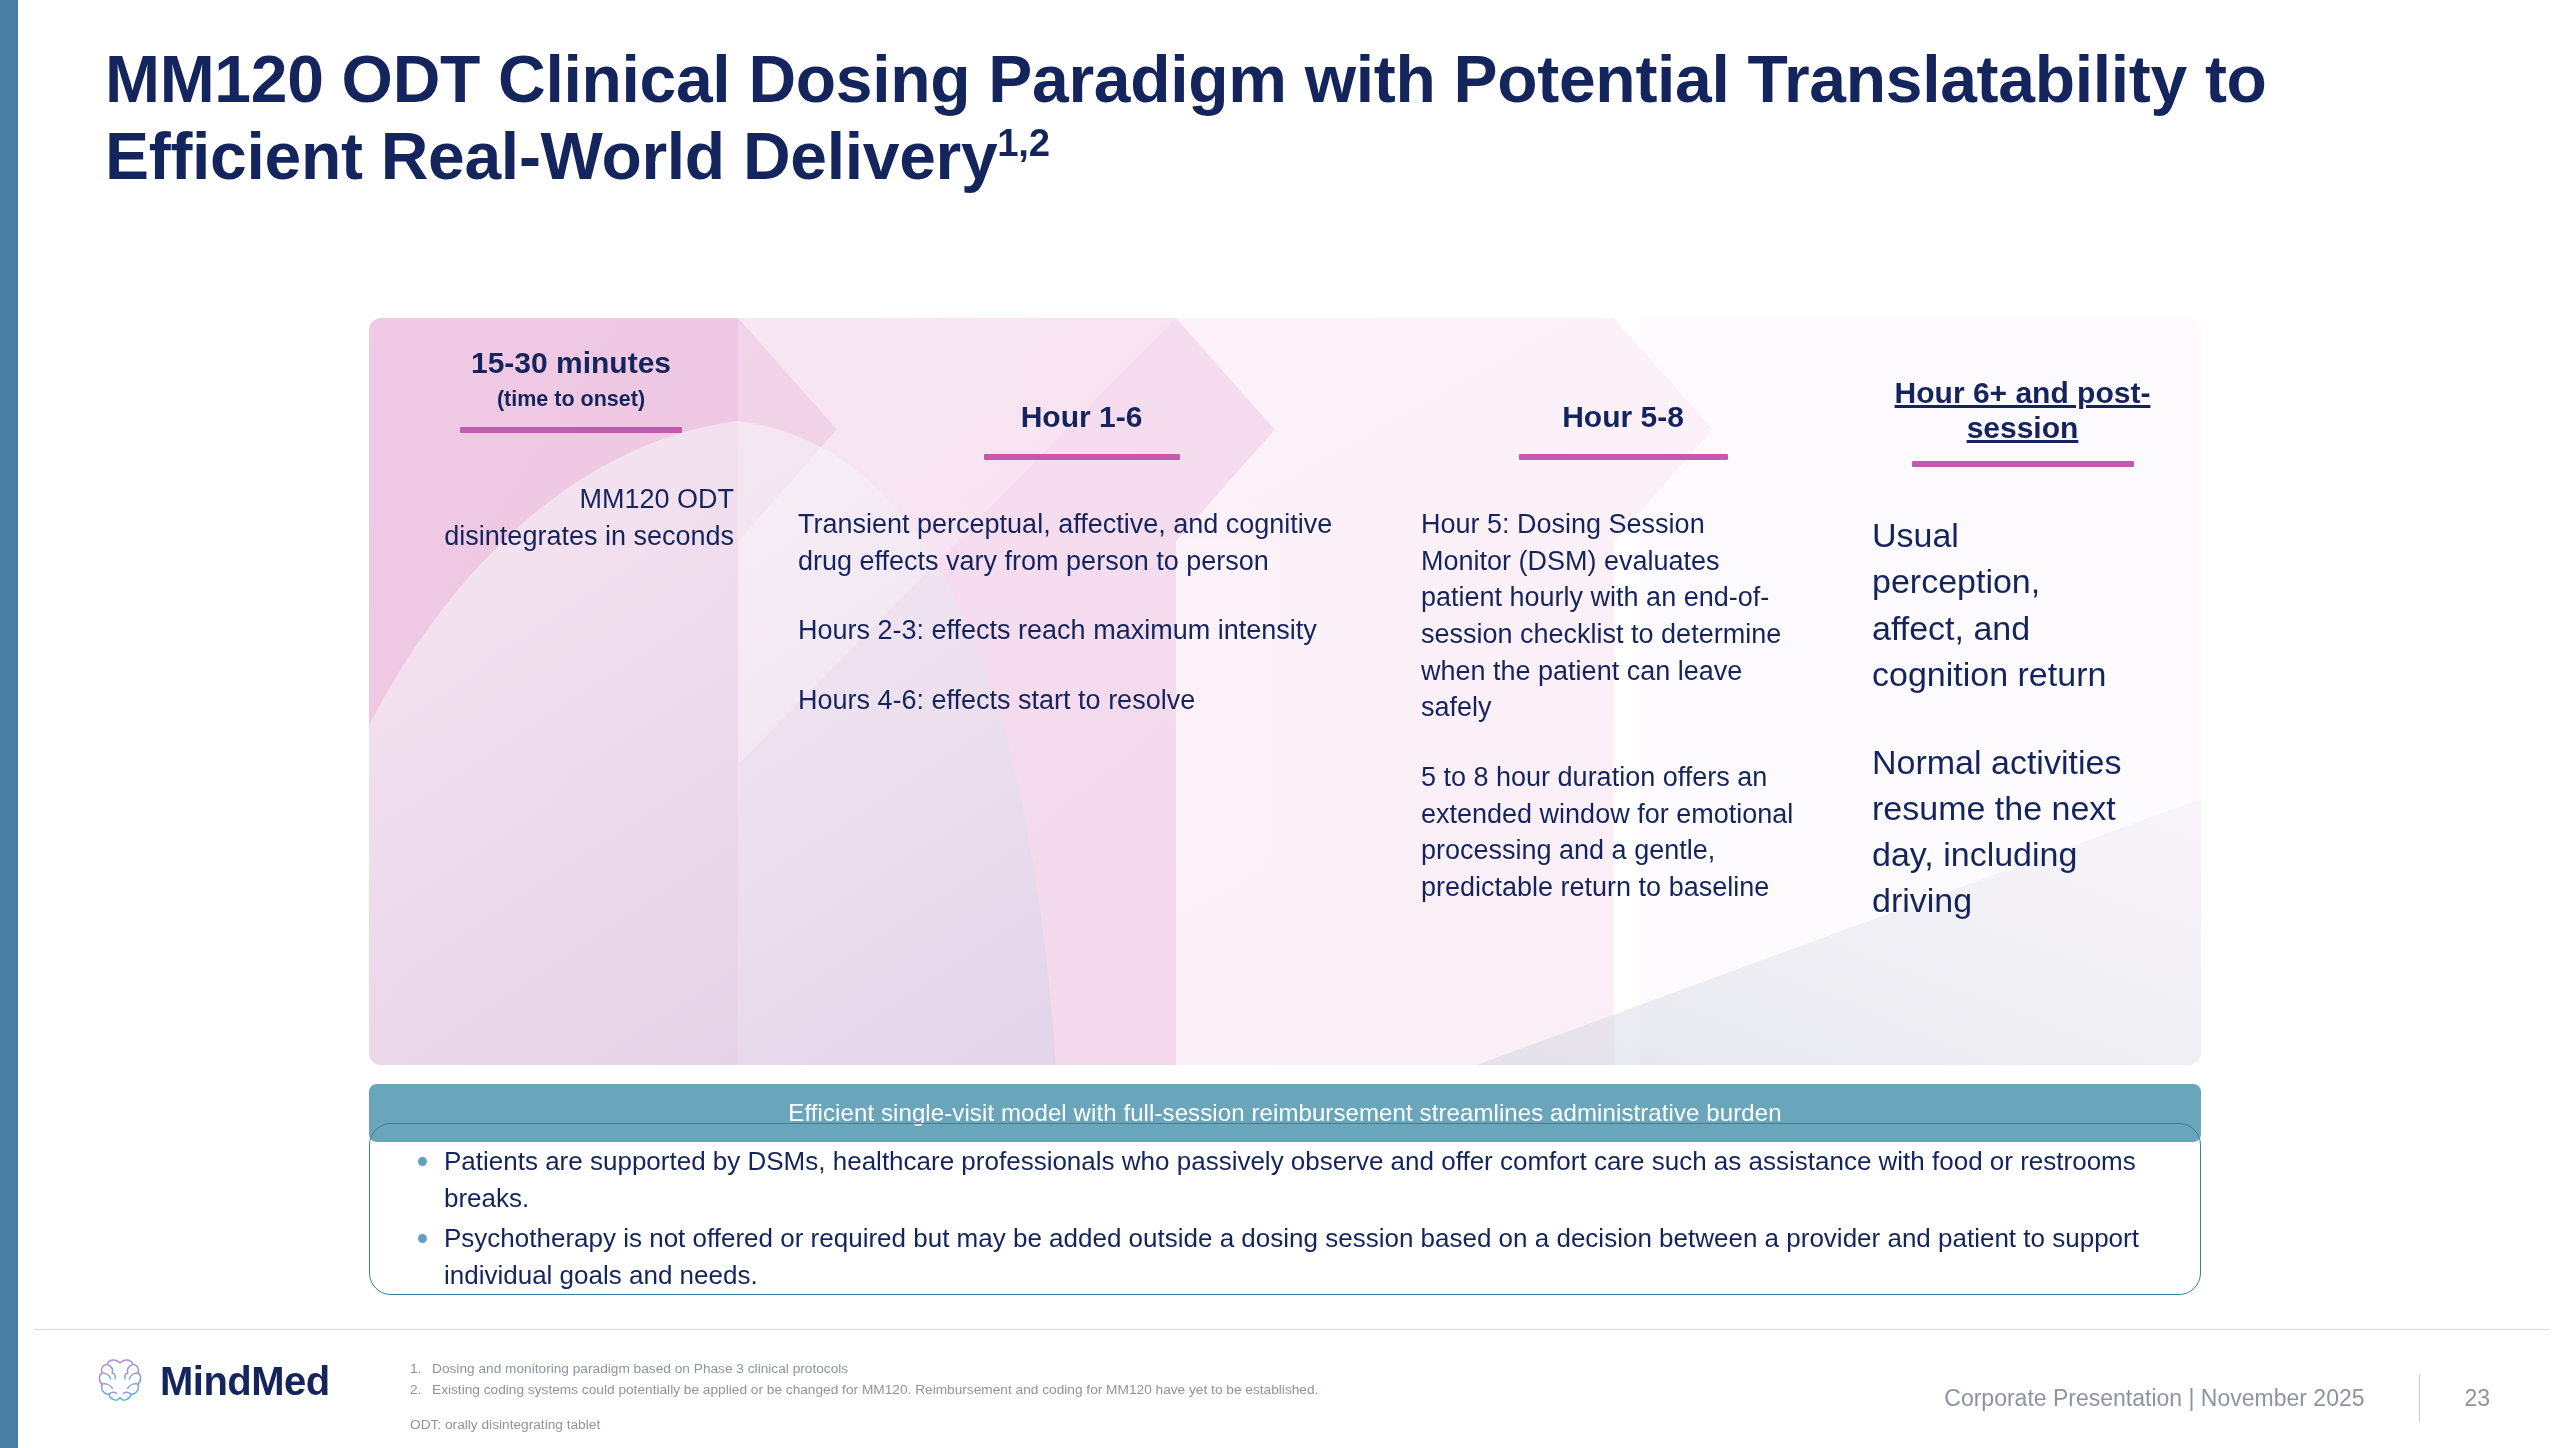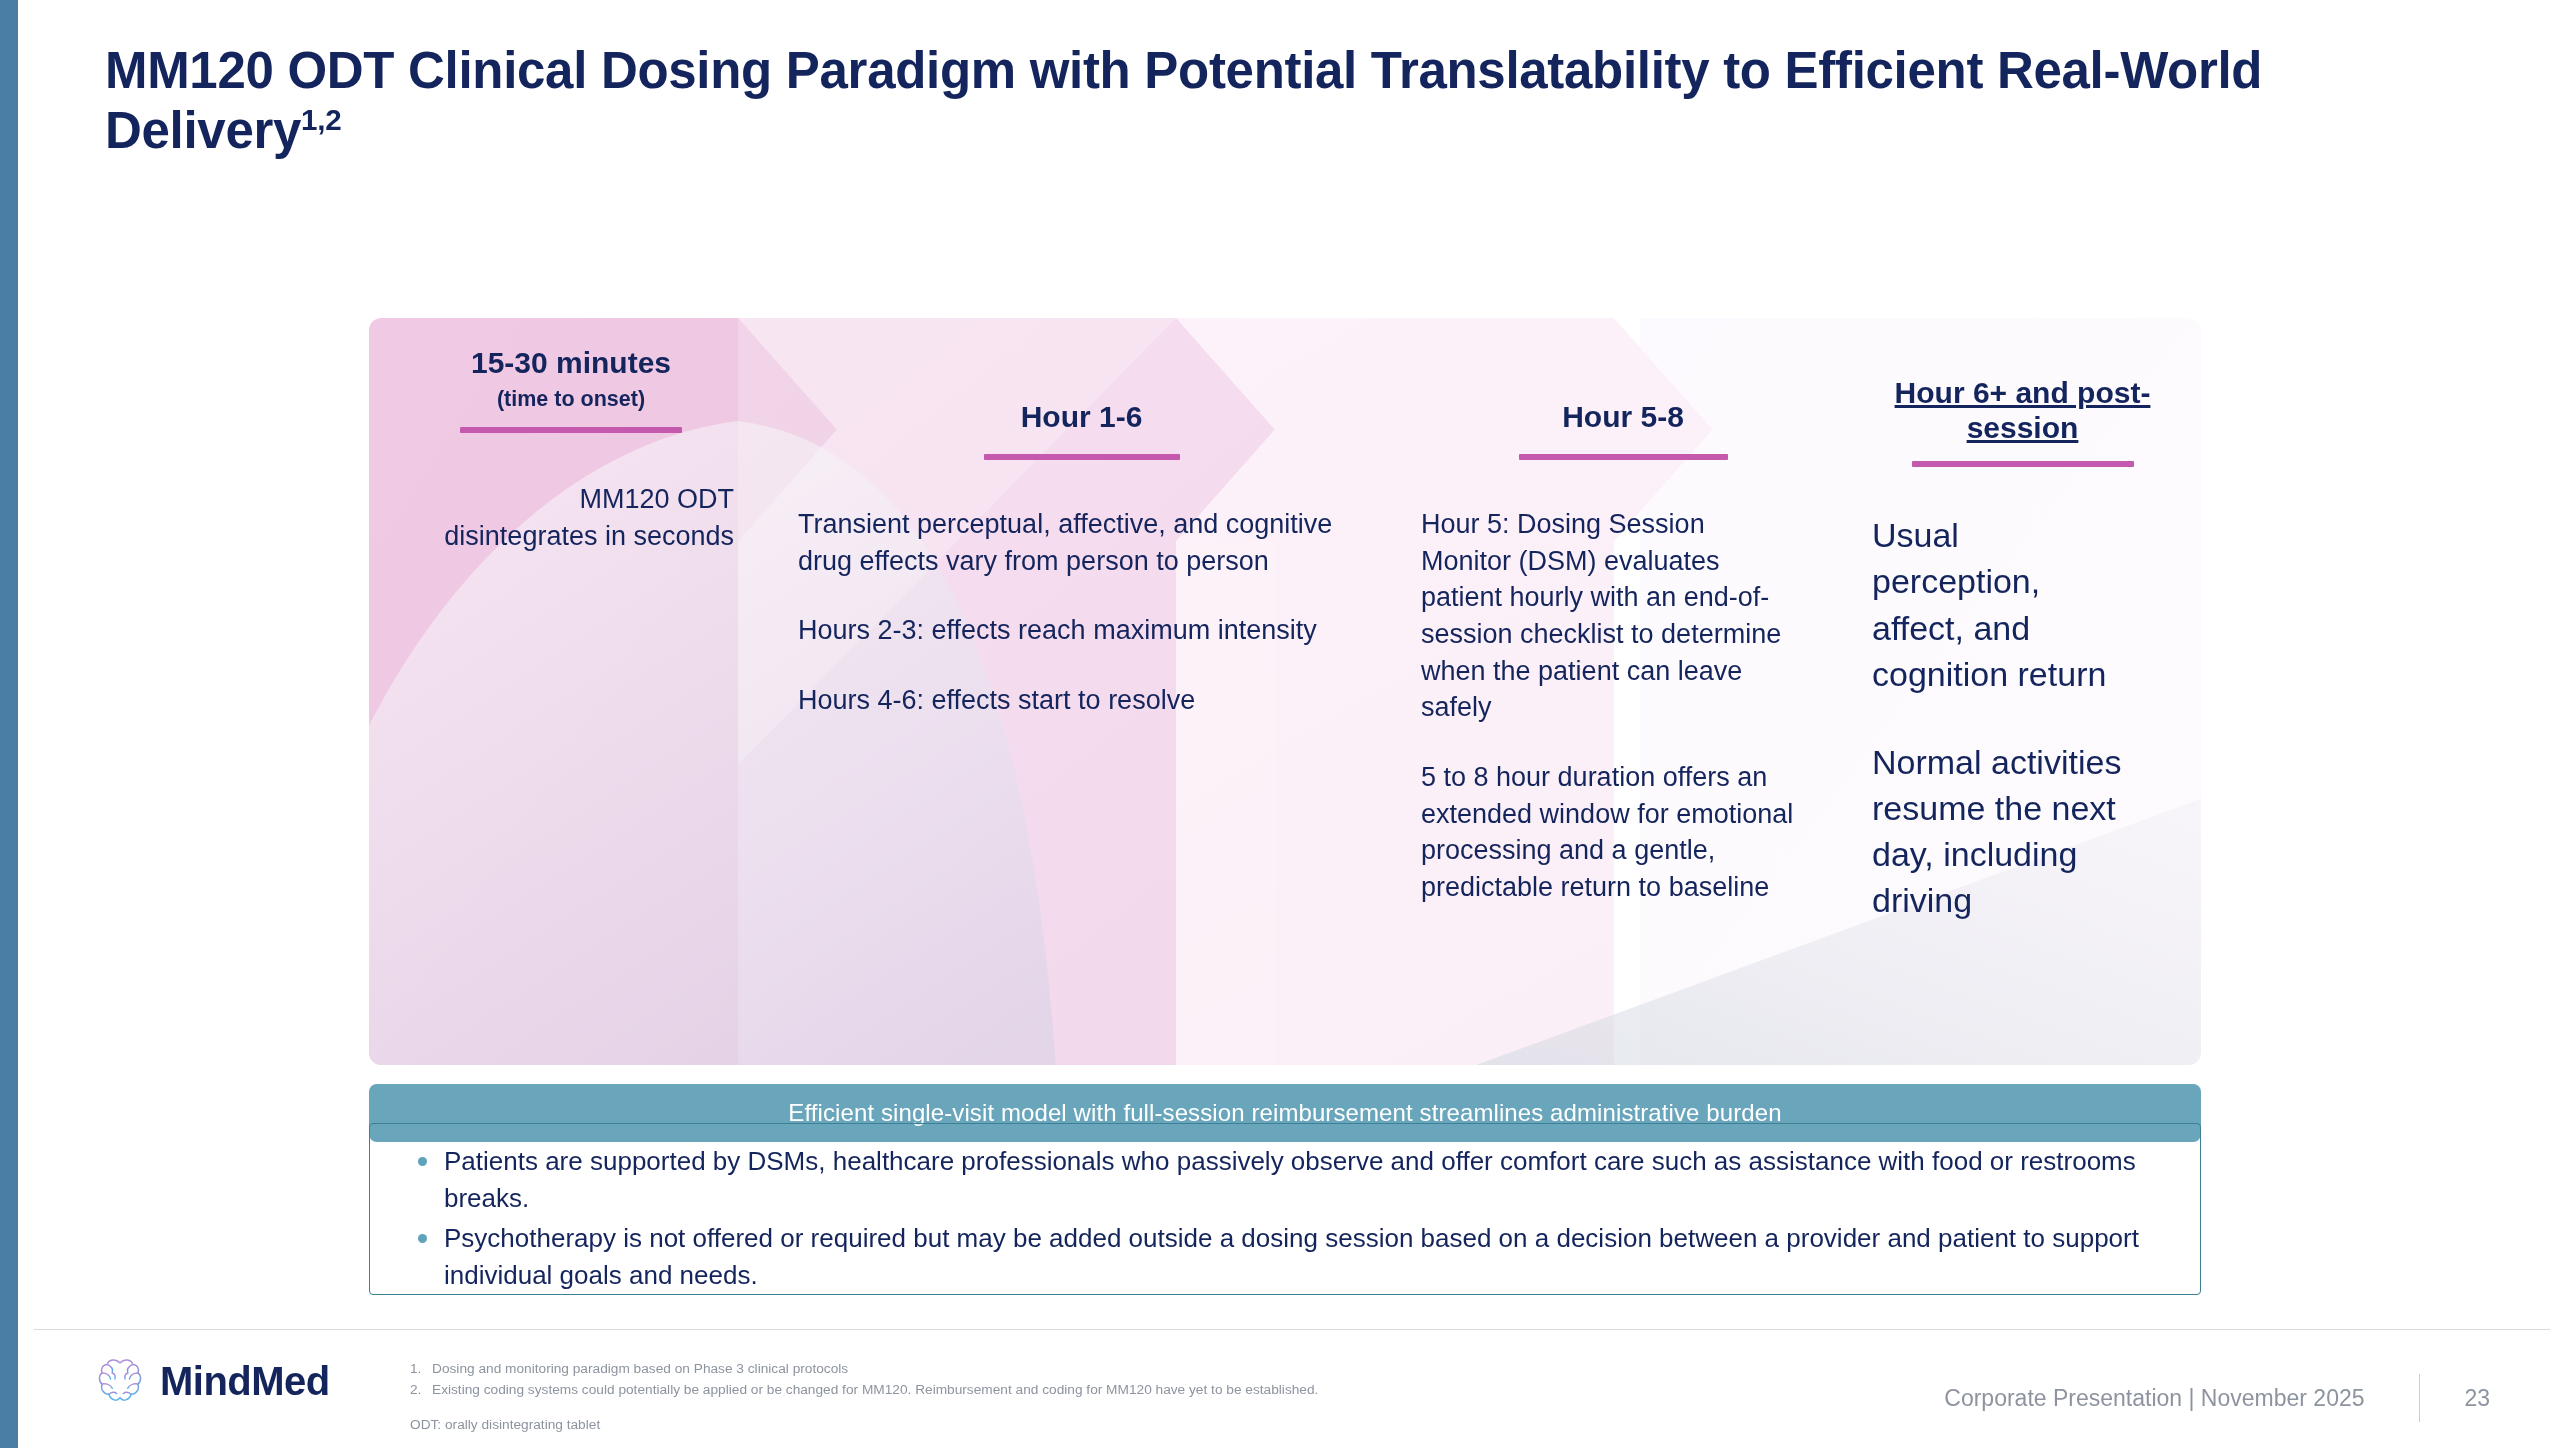--- a/index.html
+++ b/index.html
@@ -13,21 +13,21 @@
 
   
   .edge-strip {
     position: absolute; left: 0; top: 0; width: 18px; height: 1449px;
     background: #4a7ea4;
   }
 
   
   .title {
     position: absolute; left: 105px; top: 41px; width: 2318px;
-    font-size: 51px; font-weight: bold; line-height: 1.17;
+    font-size: 66px; font-weight: bold; line-height: 1.17;
     color: #14245c; letter-spacing: -0.3px;
   }
   .title sup { font-size: 0.58em; vertical-align: super; font-weight: bold; }
 
   
   .diagram {
     position: absolute; left: 369px; top: 318px;
     width: 1832px; height: 747px;
     border-radius: 12px;
     overflow: hidden;
@@ -60,21 +60,21 @@
     display: flex; align-items: center; justify-content: center;
     color: #ffffff; font-size: 24px; font-weight: 400;
     letter-spacing: 0.1px;
   }
 
   
   .bulletbox {
     position: absolute; left: 369px; top: 1123px;
     width: 1832px; height: 172px;
     border: 1.7px solid #3d7f94;
-    border-radius: 4px;
+    border-radius: 22px;
     padding: 19px 39px 0 39px;
   }
   .bullet-row { display: flex; align-items: flex-start; margin-bottom: 3.4px; }
   .bullet-dot {
     flex: 0 0 auto; width: 9.4px; height: 9.4px; border-radius: 50%;
     background: #5fa3bb; margin: 13.7px 17px 0 8.6px;
   }
   .bullet-text {
     color: #14245c; font-size: 26px; line-height: 1.42; flex: 1 1 auto;
   }

